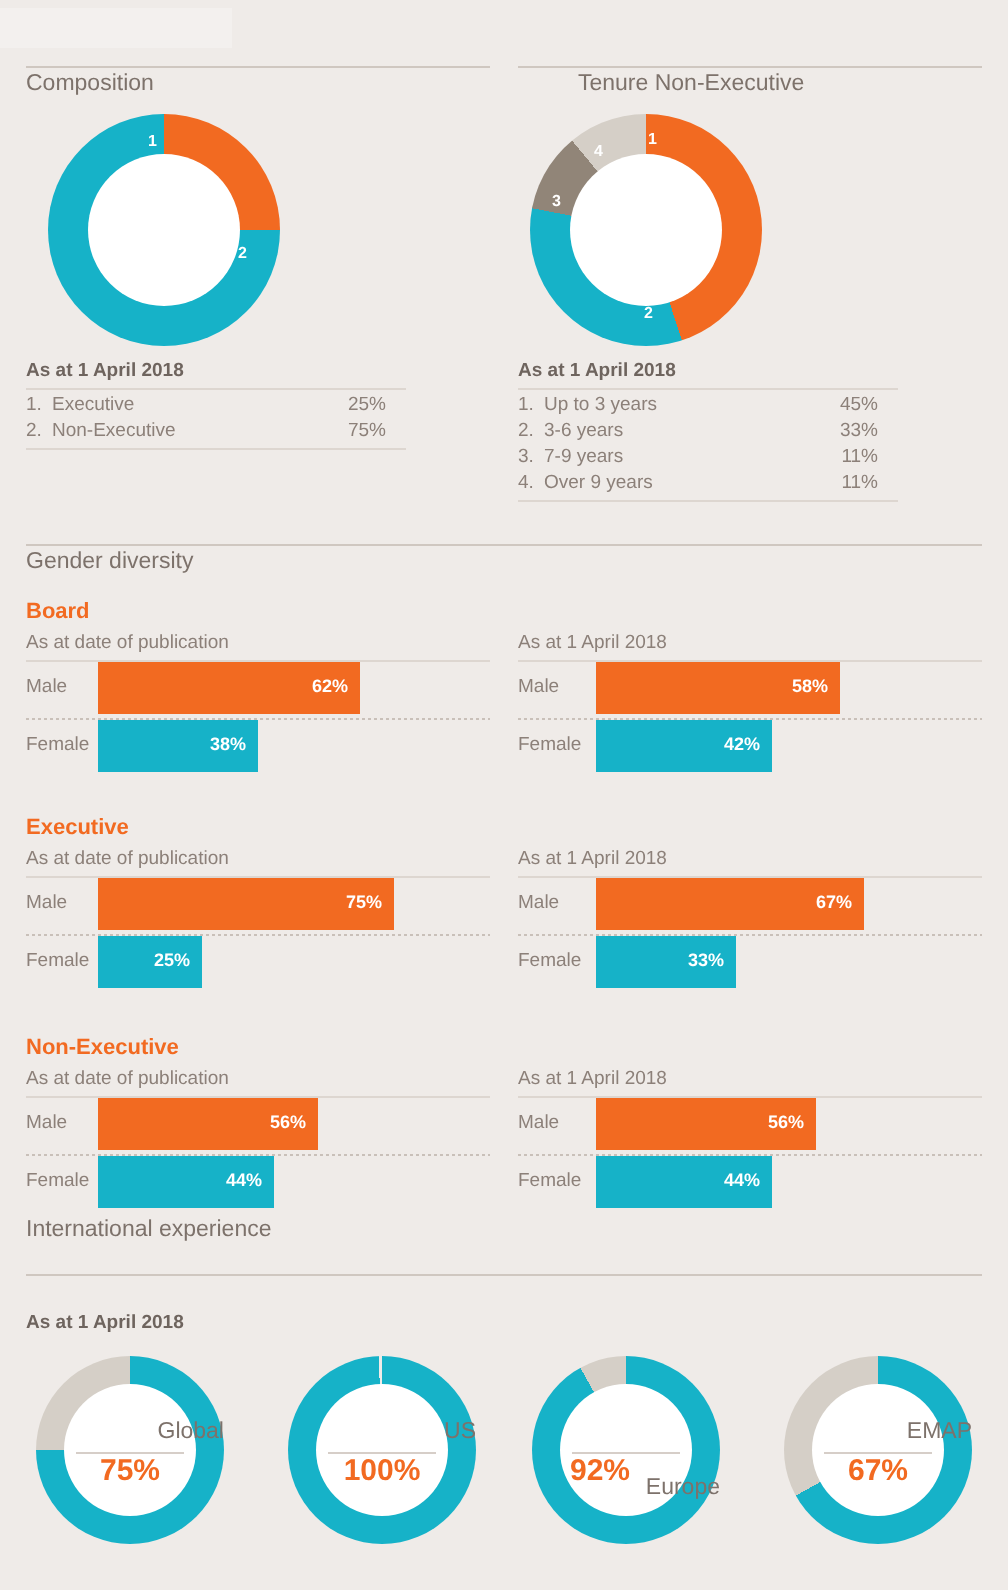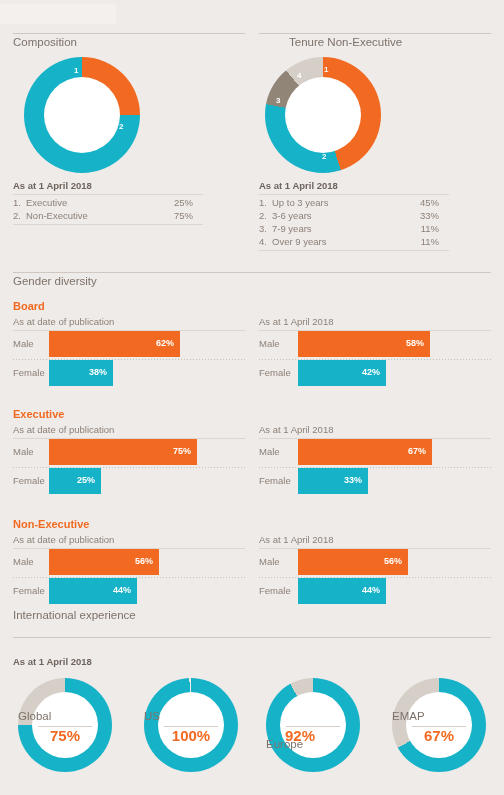--- a/index.html
+++ b/index.html
@@ -48,21 +48,21 @@
   .legend .row .lab{position:absolute;left:13px;}
   .legend .row .val{position:absolute;width:40px;text-align:right;}
 
   
   .barlabel{position:absolute;font-size:9.5px;color:#8c8079;}
   .bar{position:absolute;height:26px;}
   .bar .pct{position:absolute;right:6px;top:7px;font-size:9px;
     font-weight:bold;color:#ffffff;}
 
   
-  .ct-name{position:absolute;text-align:left;font-size:11.5px;color:#7d726b;}
+  .ct-name{position:absolute;text-align:right;font-size:11.5px;color:#7d726b;}
   .ct-line{position:absolute;height:1px;background:#d6cec8;}
   .ct-pct{position:absolute;text-align:center;font-size:15px;
     font-weight:bold;color:#f26a21;}
 </style>
 </head>
 <body>
 
 <div class="page">
 
   <div class="title-band"></div>
@@ -137,26 +137,26 @@
   <div class="asat" style="left:259px;top:316px;">As at 1 April 2018</div>
   <div class="hr-light" style="left:13px;top:330px;width:232px;"></div>
   <div class="hr-light" style="left:259px;top:330px;width:232px;"></div>
 
   <div class="barlabel" style="left:13px;top:338px;">Male</div>
   <div class="bar" style="left:49px;top:331px;width:131px;background:#f26a21;">
     <span class="pct">62%</span>
   </div>
   <div class="dots" style="left:13px;top:359px;width:232px;"></div>
   <div class="barlabel" style="left:13px;top:367px;">Female</div>
-  <div class="bar" style="left:49px;top:360px;width:64px;background:#16b2c8;">
+  <div class="bar" style="left:49px;top:360px;width:80px;background:#16b2c8;">
     <span class="pct">38%</span>
   </div>
 
   <div class="barlabel" style="left:259px;top:338px;">Male</div>
-  <div class="bar" style="left:298px;top:331px;width:132px;background:#f26a21;">
+  <div class="bar" style="left:298px;top:331px;width:122px;background:#f26a21;">
     <span class="pct">58%</span>
   </div>
   <div class="dots" style="left:259px;top:359px;width:232px;"></div>
   <div class="barlabel" style="left:259px;top:367px;">Female</div>
   <div class="bar" style="left:298px;top:360px;width:88px;background:#16b2c8;">
     <span class="pct">42%</span>
   </div>
 
   <div class="sub-orange" style="left:13px;top:408px;">Executive</div>
   <div class="asat" style="left:13px;top:424px;">As at date of publication</div>

